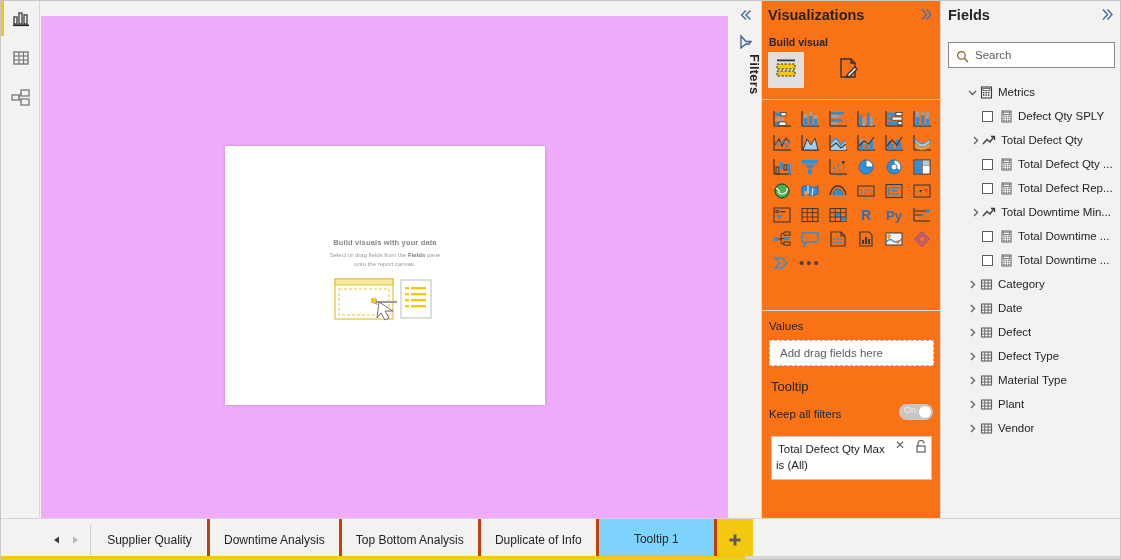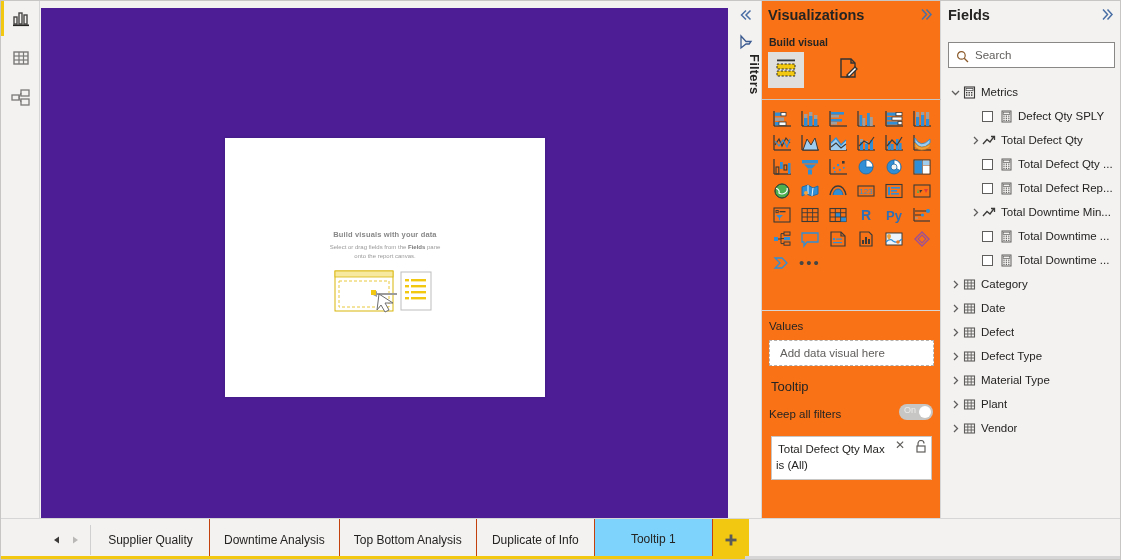--- a/index.html
+++ b/index.html
@@ -34,23 +34,23 @@
     position: absolute; left: 8px;
     width: 26px; height: 26px;
     display: flex; align-items: center; justify-content: center;
     cursor: pointer;
   }
   .rail-btn svg { display: block; }
 
   
   .canvas-area {
     position: absolute;
-    left: 41px; top: 8px;
+    left: 41px; top: 16px;
     width: 687px; height: 518px;
-    background: #4c1d95;
+    background: #f0abfc;
     overflow: hidden;
   }
   .report-page {
     position: absolute;
     left: 184px; top: 130px;
     width: 320px; height: 259px;
     background: #ffffff;
     box-shadow: 0 0 3px rgba(0,0,0,0.18);
   }
   .placeholder {
@@ -298,21 +298,21 @@
   }
   .field-row .ficon {
     width: 14px; height: 14px;
     flex: none;
     margin-right: 5px;
     display: flex; align-items: center; justify-content: center;
   }
   .field-row .flabel {
     white-space: nowrap; overflow: hidden;
   }
-  .lvl-0 { padding-left: 6px; text-align: center; }
+  .lvl-0 { padding-left: 23px; text-align: center; }
   .lvl-1 { padding-left: 26px; }
 
   
   .tabbar {
     position: absolute; left: 0; top: 518px;
     width: 1121px; height: 42px;
     background: #f3f2f1;
     border-top: 1px solid #d6d6d6;
   }
   .tab-navs {
@@ -333,21 +333,21 @@
     position: absolute; left: 92px; top: 0;
     height: 42px;
     display: flex; align-items: stretch;
   }
   .tab {
     min-width: 118px;
     padding: 0 14px;
     display: flex; align-items: center; justify-content: center;
     font-size: 12px;
     color: #252423;
-    border-right: 1px solid #c2410c;
+    border-right: 3px solid #c2410c;
     background: transparent;
     cursor: pointer;
     white-space: nowrap;
   }
   .tab.active {
     background: #7dd3fc;
     border-bottom: 3px solid #f2c811;
     font-weight: normal;
   }
   .tab-add {
@@ -830,21 +830,21 @@
         </div>
       <div class="viz-icon">
           <span class="viz-more">•••</span>
         </div>
     </div>
 
     <div class="viz-divider"></div>
 
     <div class="values-label">Values</div>
     <div class="values-well">
-      <span>Add data visual here</span>
+      <span>Add drag fields here</span>
     </div>
 
     <div class="tooltip-label">Tooltip</div>
 
     <div class="keep-filters-row">
       <span class="kf-label">Keep all filters</span>
       <div class="toggle">
         <span class="on-text">On</span>
         <span class="knob"></span>
       </div>

